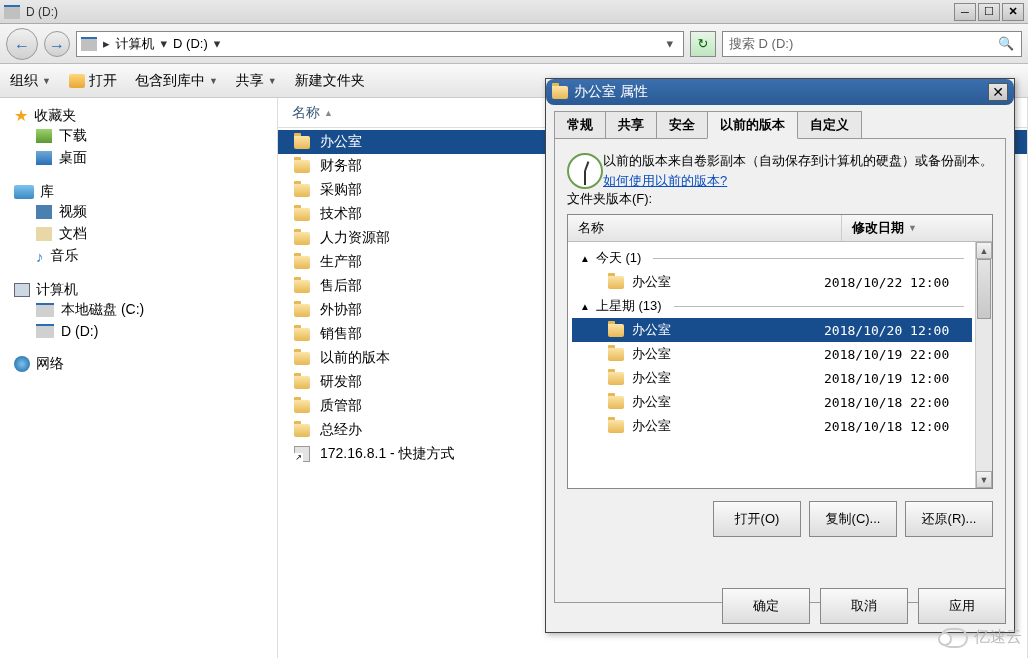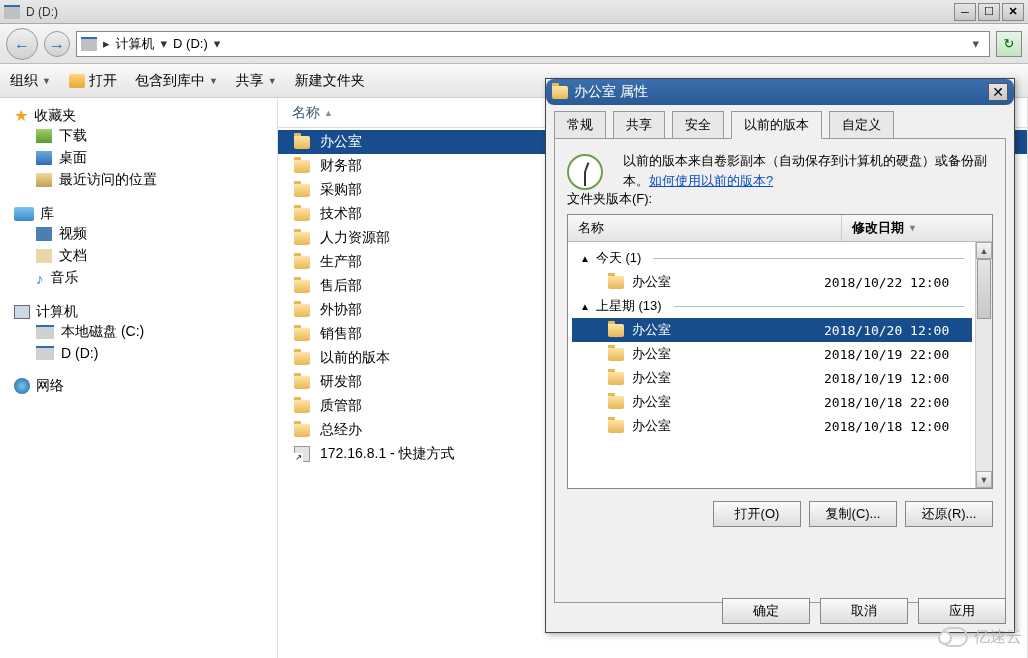--- a/index.html
+++ b/index.html
@@ -55,25 +55,25 @@
 .frow { display: flex; align-items: center; gap: 10px; padding: 3px 16px; font-size: 14px; }
 .frow.sel { background: #174d8c; color: #fff; }
 .shortcut-icon { width:16px; height:16px; background:#e3e3e3; border:1px solid #999; position:relative; }
 .shortcut-icon::after { content:'↗'; position:absolute; bottom:-1px; left:-1px; font-size:8px; background:#fff; width:9px; height:9px; line-height:9px; text-align:center; }
 
 
 .dialog { position: absolute; left: 545px; top: 78px; width: 470px; height: 555px; background: #f0f0f0; border: 1px solid #444; box-shadow: 2px 2px 6px rgba(0,0,0,.3); z-index: 10; }
 .dlg-title { height: 26px; background: linear-gradient(#3b6fae,#2a5a94); color:#fff; display:flex; align-items:center; padding:0 6px; gap:6px; font-size:14px;border-radius:8px; }
 .dlg-title .folder-sm { flex-shrink:0; }
 .dlg-title .dlg-close { margin-left:auto; width:20px; height:18px; background:linear-gradient(#e6e6e6,#c8c8c8); color:#000; display:flex; align-items:center; justify-content:center; border:1px solid #555; cursor:pointer; }
-.dlg-tabs { display:flex; padding: 6px 8px 0 8px; gap:8px; }
+.dlg-tabs { display:flex; padding: 6px 8px 0 8px; gap:0;font-weight:bold; }
 .dlg-tab { padding: 4px 12px; border:1px solid #999; border-bottom:none; background:#e8e8e8; font-size:13px; cursor:pointer; margin-right:-1px; }
 .dlg-tab.active { background:#f0f0f0; position:relative; z-index:2; border-bottom:1px solid #f0f0f0; margin-bottom:-1px; }
 .dlg-body { margin: 0 8px 8px 8px; border: 1px solid #999; background:#f0f0f0; padding: 12px; height: 465px; position:relative; }
-.dlg-info { display:flex; gap:20px; align-items:flex-end; }
+.dlg-info { display:flex; gap:0; align-items:center; }
 .clock-icon { width:36px; height:36px; border:2px solid #6b9f4f; border-radius:50%; position:relative; background:#fff; flex-shrink:0; }
 .clock-icon::before { content:''; position:absolute; top:50%; left:50%; width:2px; height:10px; background:#333; transform-origin:top; transform:translate(-50%,0) rotate(200deg); }
 .clock-icon::after { content:''; position:absolute; top:50%; left:50%; width:2px; height:14px; background:#333; transform-origin:top; transform:translate(-50%,0); }
 .dlg-info-text { font-size:13px; line-height:1.5; }
 .dlg-info-text a { color:#0a4fbf; text-decoration:underline; cursor:pointer; }
 .dlg-label { font-size:13px; }
 .ver-list { margin-top:6px; border:1px solid #888; background:#fff; height: 275px; display:flex; flex-direction:column; }
 .ver-head { display:flex; background:linear-gradient(#f8f8f8,#e4e4e4); border-bottom:1px solid #bbb; }
 .ver-head .col { padding:4px 10px; font-size:13px; border-right:1px solid #ccc; }
 .ver-head .col:first-child { flex:1; }
@@ -85,25 +85,25 @@
 .ver-body .scrollbar .sb-thumb { margin:0 1px; background:linear-gradient(#e4e4e4,#c8c8c8); border:1px solid #999; height:60px; }
 .ver-rows { padding: 4px 20px 4px 4px; }
 .ver-group { display:flex; align-items:center; gap:6px; padding:3px 8px; font-size:13px; }
 .ver-group .tri { font-size:10px; }
 .ver-group .line { flex:1; height:1px; background:#bbb; margin-left:6px; }
 .ver-row { display:flex; align-items:center; padding:3px 8px 3px 36px; gap:8px; font-size:13px; }
 .ver-row.sel { background:#174d8c; color:#fff; }
 .ver-row .name { flex:1; display:flex; align-items:center; gap:8px; }
 .ver-row .date { width:140px; font-family: Consolas, monospace; }
 .ver-buttons { display:flex; justify-content:flex-end; gap:8px; margin-top:12px; }
-.btn { min-width:88px; height:26px; padding:0 10px; background:linear-gradient(#fafafa,#ddd); border:1px solid #888; cursor:pointer; font-size:13px; }
+.btn { min-width:88px; height:36px; padding:0 10px; background:linear-gradient(#fafafa,#ddd); border:1px solid #888; cursor:pointer; font-size:13px; }
 .dlg-footer { position:absolute; right:8px; bottom:8px; display:flex; gap:10px; }
 
 
-.watermark { position:absolute; right:6px; bottom:10px; display:flex; align-items:flex-start; gap:6px; color:#bbb; font-size:16px; z-index:50;margin-top:36px; }
+.watermark { position:absolute; right:6px; bottom:10px; display:flex; align-items:flex-end; gap:6px; color:#bbb; font-size:16px; z-index:50;margin-top:36px; }
 .watermark .wm-icon { width:28px; height:20px; border:2px solid #ccc; border-radius:10px; position:relative; }
 .watermark .wm-icon::before { content:''; position:absolute; width:10px; height:10px; border:2px solid #ccc; border-radius:50%; left:-4px; top:2px; background:#fff; }
 </style>
 </head>
 <body>
 
 <div class="titlebar">
   <div class="left">
     <span class="drive-icon"></span>
     <span class="caption">D (D:)</span>
@@ -121,20 +121,24 @@
   <div class="addressbar">
     <span class="drive-icon"></span>
     <span class="sep">▸</span>
     <span>计算机</span>
     <span class="sep">▾</span>
     <span>D (D:)</span>
     <span class="sep">▾</span>
     <span class="dd">▾</span>
   </div>
   <div class="refreshbtn">↻</div>
+  <div class="searchbar">
+    <span>搜索 D (D:)</span>
+    <span class="mag">🔍</span>
+  </div>
 </div>
 
 <div class="toolbar">
   <div class="tb-item">
       <span>组织</span>
       <span class="dd">▼</span>
     </div>
   <div class="tb-item">
       <span class="open-icon"></span>
       <span>打开</span>
@@ -160,24 +164,20 @@
           <span class="fav-icon">★</span>
           <span>收藏夹</span>
         </div>
       <div class="gitem">
           <span class="smicon" style="background:linear-gradient(#9fd06f,#5a9a30)"></span>
           <span>下载</span>
         </div>
       <div class="gitem">
           <span class="smicon" style="background:linear-gradient(#6ea8d8,#2a6fb5)"></span>
           <span>桌面</span>
-        </div>
-      <div class="gitem">
-          <span class="smicon" style="background:linear-gradient(#f0d8a0,#c8a050)"></span>
-          <span>最近访问的位置</span>
         </div>
     </div>
     <div class="group">
       <div class="ghead">
           <span class="lib-icon"></span>
           <span>库</span>
         </div>
       <div class="gitem">
           <span class="smicon" style="background:#4a7fb0"></span>
           <span>视频</span>

